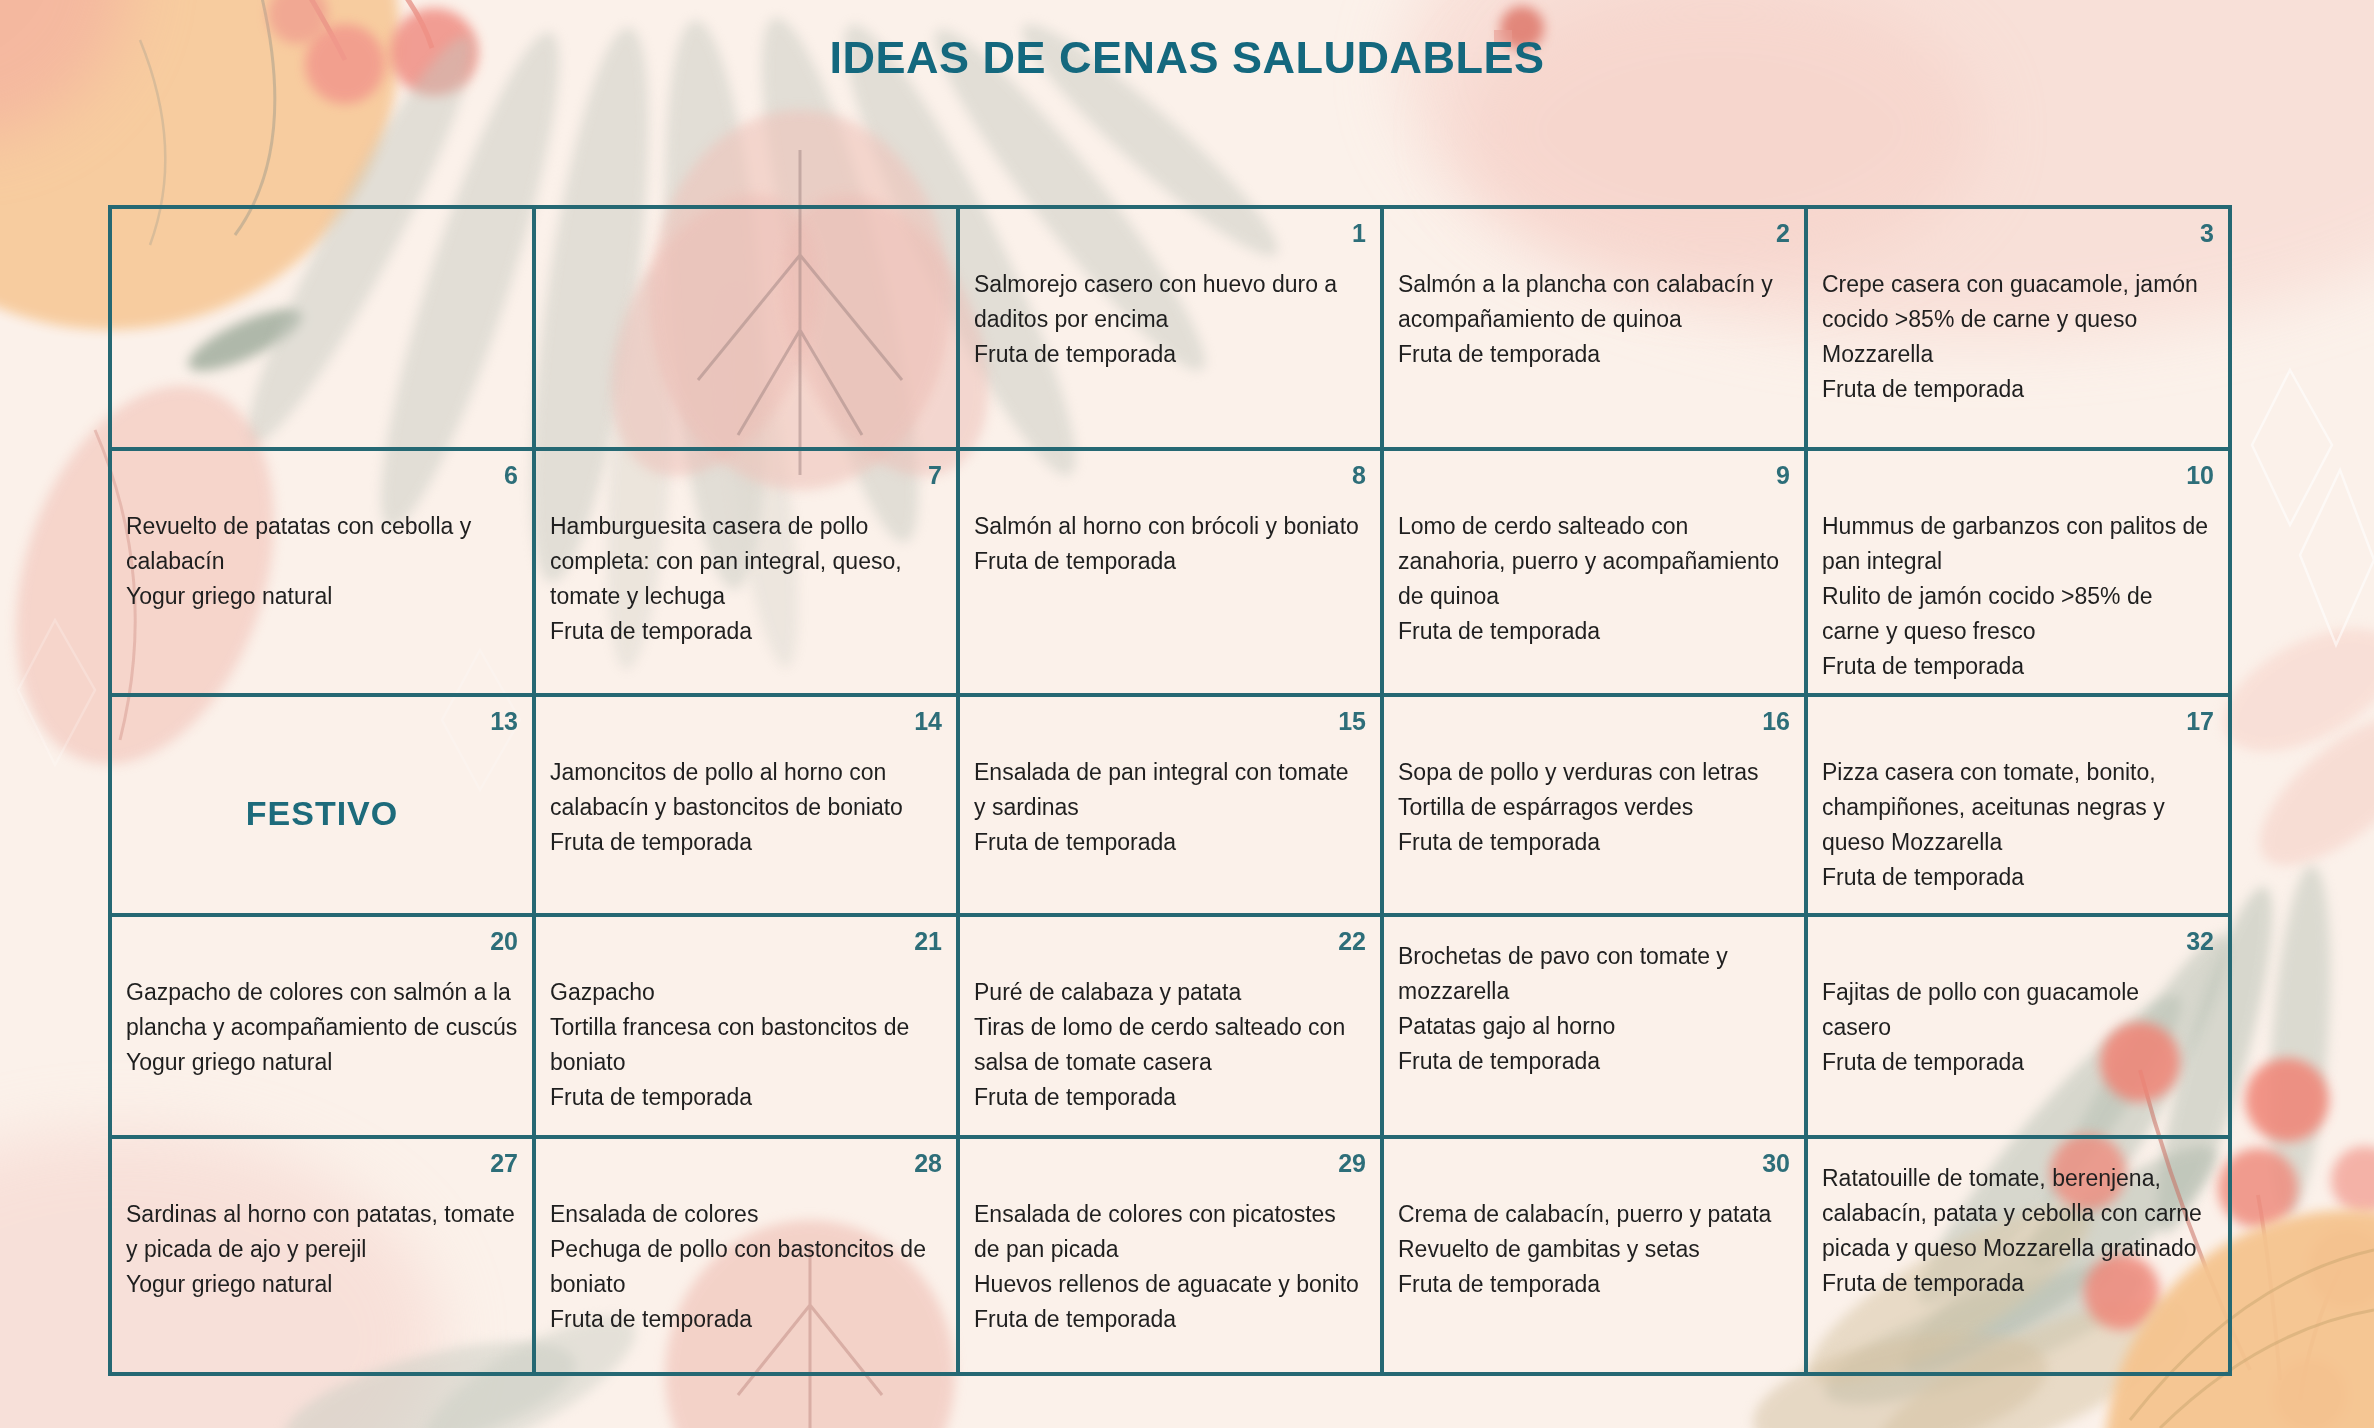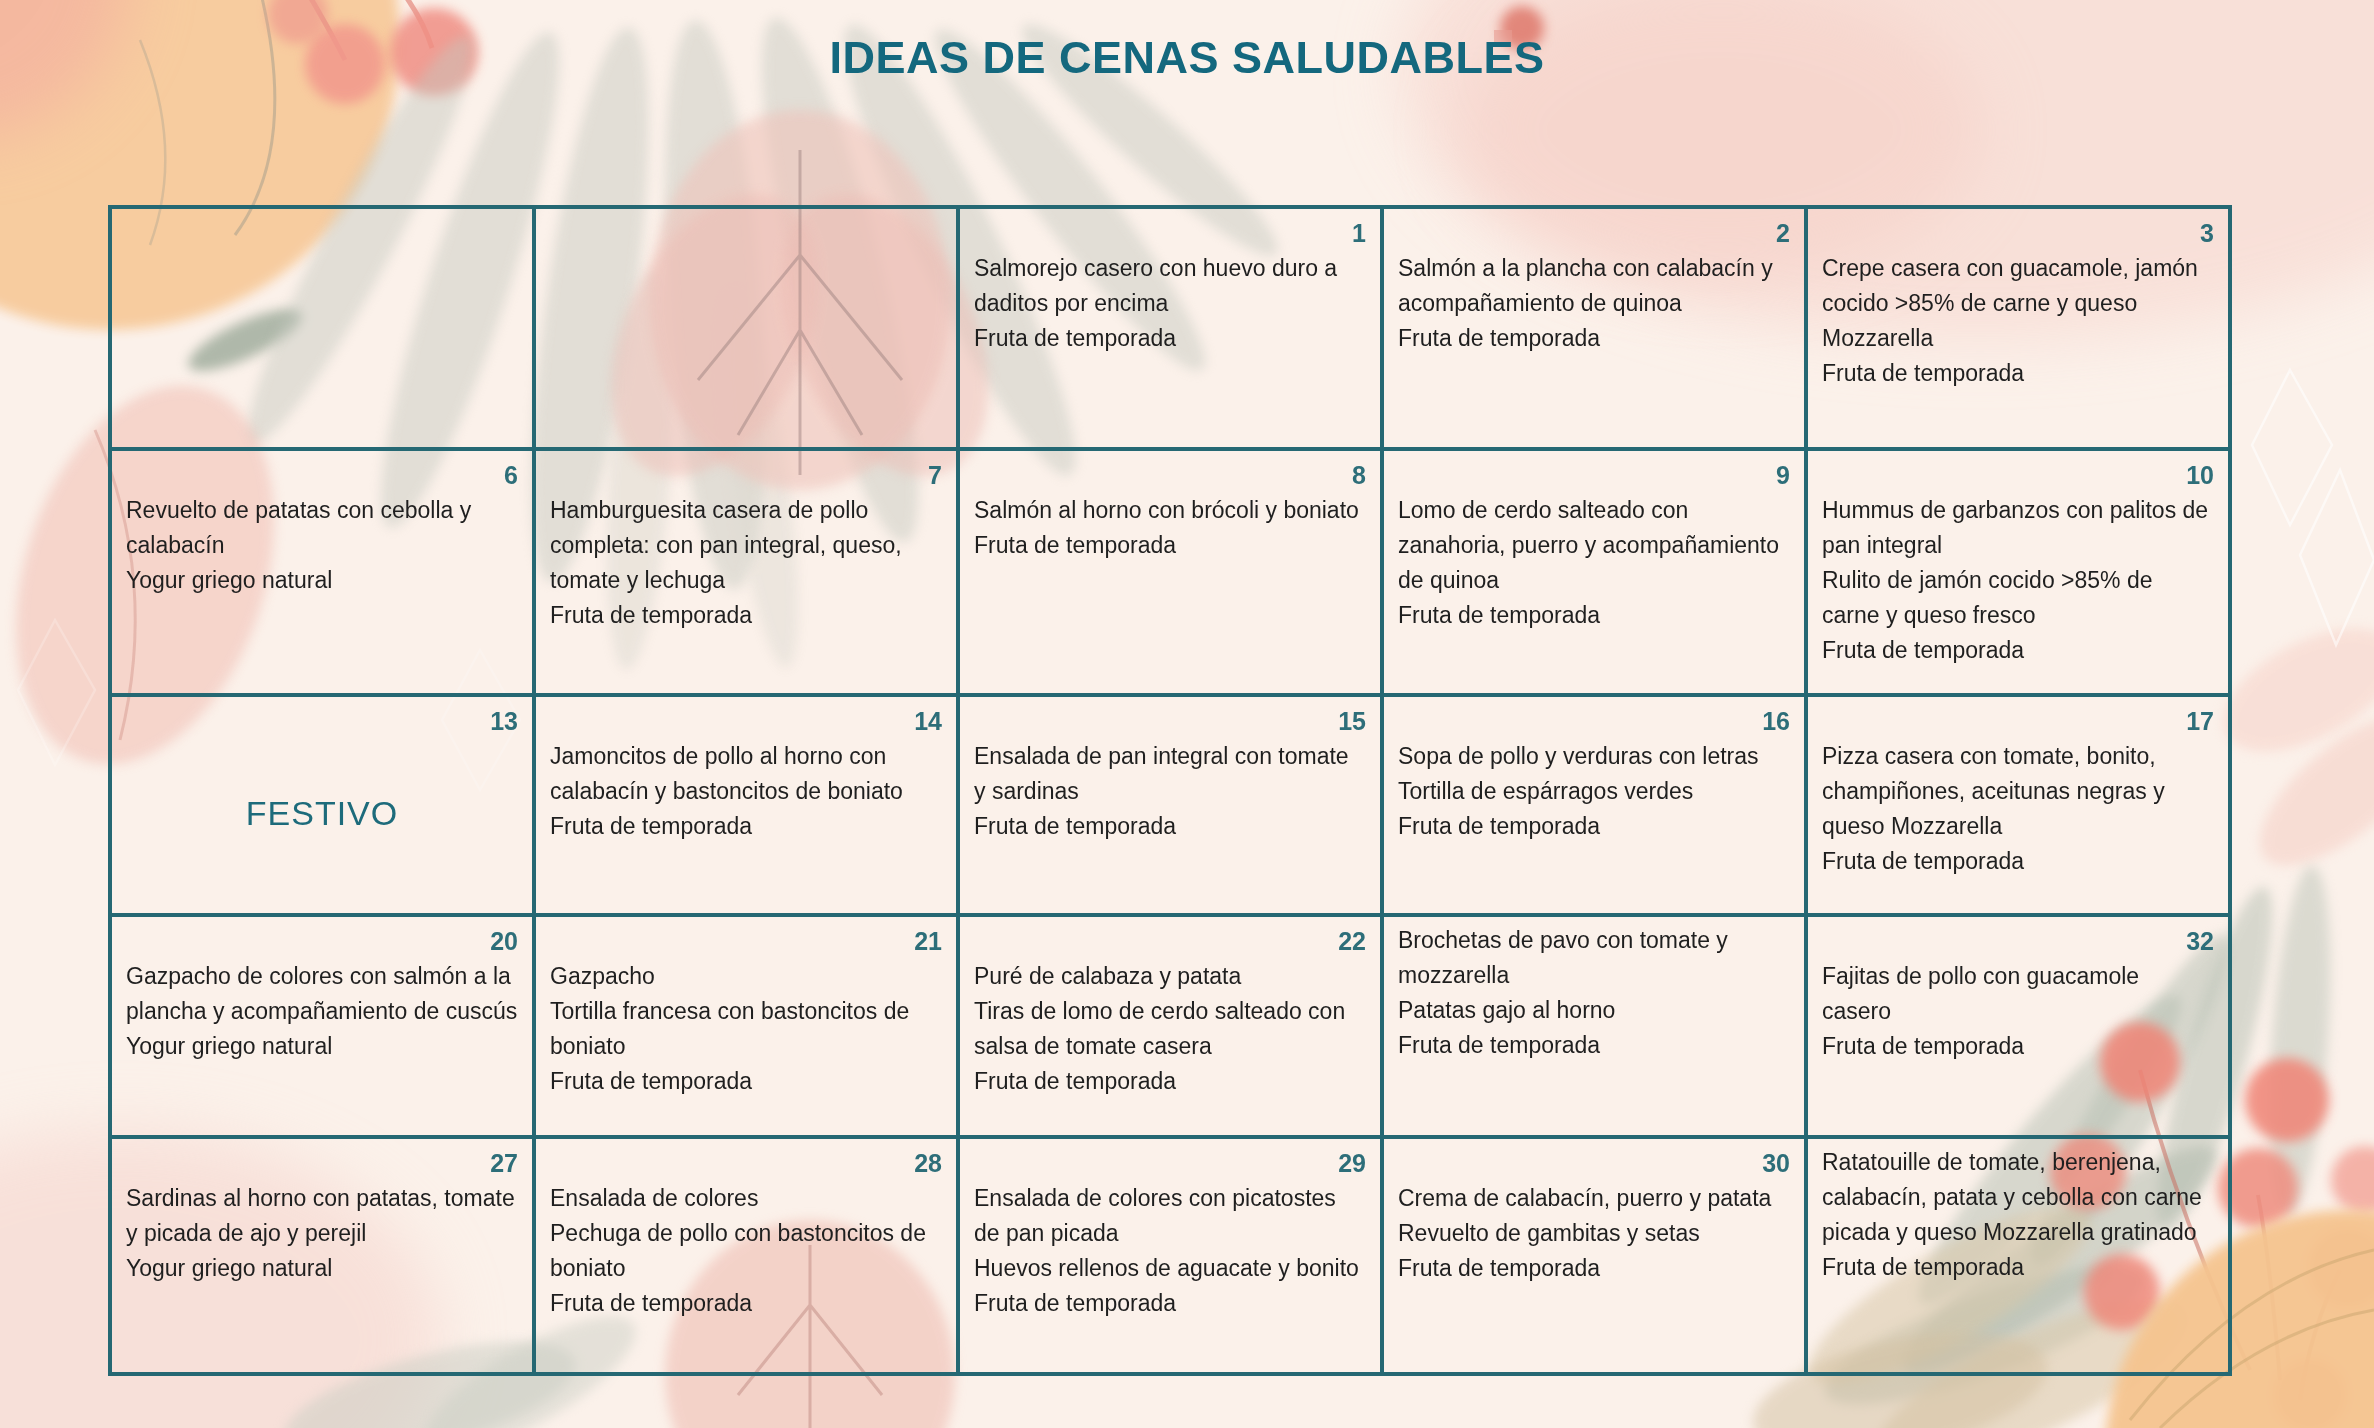--- a/index.html
+++ b/index.html
@@ -42,35 +42,36 @@
   }
   .day-num {
     height: 36px;
     line-height: 36px;
     text-align: right;
     font-size: 25px;
     font-weight: 700;
     color: #2d6e79;
   }
   .cell-content {
+    margin-top: 16px;
     font-size: 23px;
     line-height: 1.52;
     color: #1f1f1f;
   }
   .menu-line { display: block; }
   .cell.festivo .cell-content {
     flex: 1;
     display: flex;
     align-items: center;
     justify-content: center;
     margin-top: -14px;
   }
   .festivo-label {
     font-size: 34px;
-    font-weight: 400;
+    font-weight: 700;
     letter-spacing: 1px;
     color: #1d6b7b;
   }
 </style>
 </head>
 <body>
 
 <div class="page">
 
   <svg class="bg-svg" viewBox="0 0 2374 1428" xmlns="http://www.w3.org/2000/svg" aria-hidden="true">

